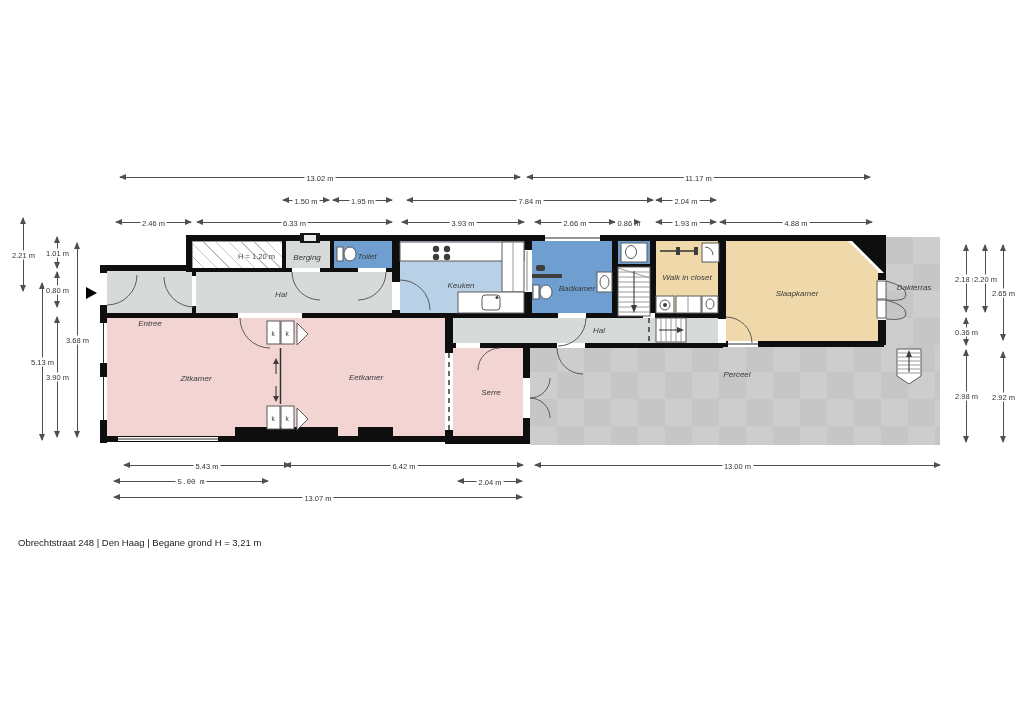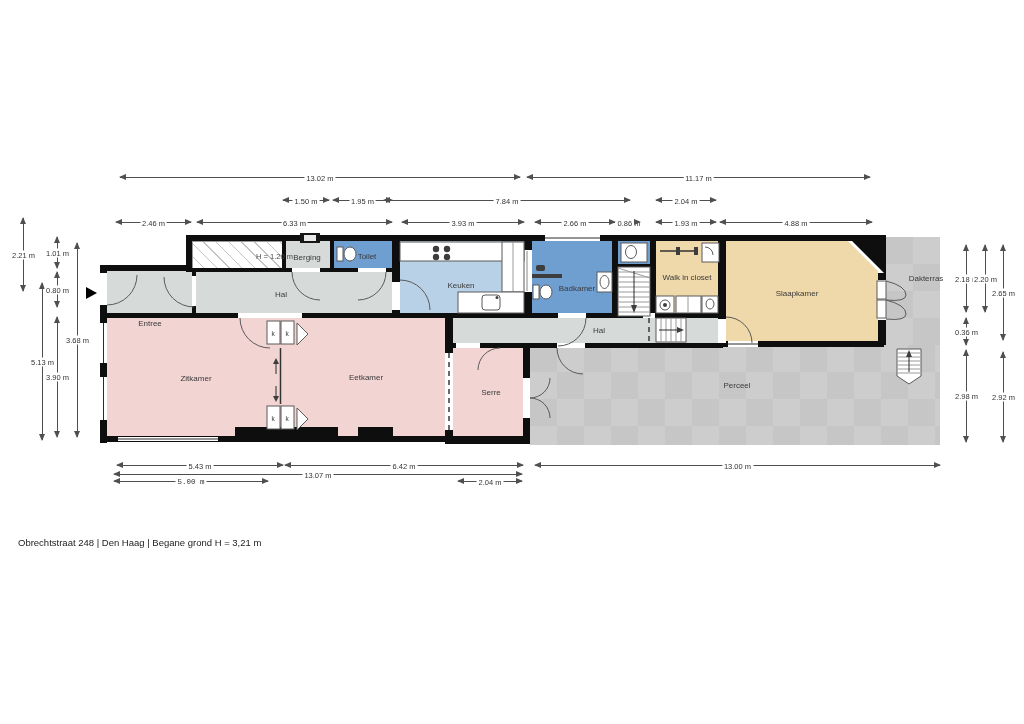--- a/index.html
+++ b/index.html
@@ -21,21 +21,21 @@
   .gap{fill:#ffffff;}
   .win{fill:#ffffff;}
   .wline{stroke:#2a2a2a;stroke-width:1;}
   .fx{fill:#ffffff;stroke:#5a5a5a;stroke-width:1;}
   .fxd{fill:#3d3d3d;stroke:none;}
   .arc{fill:none;stroke:#5a5a5a;stroke-width:1;}
   .tread{stroke:#9a9a9a;stroke-width:1;}
   .dash{stroke:#3a3a3a;stroke-width:1.5;stroke-dasharray:5 4;fill:none;}
   .thin{stroke:#333;stroke-width:1.5;}
   
-  .rlabel{position:absolute;transform:translate(-50%,-50%);font-size:8px;color:#3a3a3a;white-space:nowrap;}
+  .rlabel{position:absolute;transform:translate(-50%,-50%);font-size:8px;color:#3a3a3a;white-space:nowrap;font-style:italic;}
   .klabel{position:absolute;transform:translate(-50%,-50%);font-size:6.5px;color:#3a3a3a;}
   .hatchlabel{position:absolute;transform:translate(-50%,-50%);font-size:7.5px;color:#4a4a4a;white-space:nowrap;}
   
   .dim-h{position:absolute;height:0;border-top:1px solid var(--c-dimension,#555);}
   .dim-h::before{content:"";position:absolute;left:-1px;top:-4px;width:0;height:0;
      border-top:3px solid transparent;border-bottom:3px solid transparent;border-right:7px solid var(--c-dimension,#555);}
   .dim-h::after{content:"";position:absolute;right:-1px;top:-4px;width:0;height:0;
      border-top:3px solid transparent;border-bottom:3px solid transparent;border-left:7px solid var(--c-dimension,#555);}
   .dim-h span{position:absolute;left:50%;top:-0.5px;transform:translate(-50%,-50%);background:#fff;
      padding:0 2px;font-size:7.5px;color:#333;white-space:nowrap;line-height:1.2;}
@@ -234,46 +234,46 @@
   </svg>
 
   <div class="rlabel" style="left:150px;top:294px;margin-top:29px;">Entree</div>
   <div class="rlabel" style="left:281px;top:294px;">Hal</div>
   <div class="rlabel" style="left:307px;top:257px;">Berging</div>
   <div class="rlabel" style="left:367px;top:256px;">Toilet</div>
   <div class="rlabel" style="left:461px;top:285px;">Keuken</div>
   <div class="rlabel" style="left:577px;top:288px;">Badkamer</div>
   <div class="rlabel" style="left:687px;top:277px;">Walk in closet</div>
   <div class="rlabel" style="left:797px;top:293px;">Slaapkamer</div>
-  <div class="rlabel" style="left:914px;top:278px;padding-left:24px;">Dakterras</div>
+  <div class="rlabel" style="left:914px;top:287px;">Dakterras</div>
   <div class="rlabel" style="left:599px;top:330px;">Hal</div>
   <div class="rlabel" style="left:196px;top:378px;">Zitkamer</div>
   <div class="rlabel" style="left:366px;top:377px;">Eetkamer</div>
   <div class="rlabel" style="left:491px;top:392px;">Serre</div>
-  <div class="rlabel" style="left:737px;top:385px;">Perceel</div>
-  <div class="hatchlabel" style="left:255px;top:256px;padding-left:39px;">H = 1.20 m</div>
+  <div class="rlabel" style="left:737px;top:374px;">Perceel</div>
+  <div class="hatchlabel" style="left:237px;top:256px;padding-left:39px;">H = 1.20 m</div>
   <div class="klabel" style="left:273px;top:333px;">k</div>
   <div class="klabel" style="left:287px;top:333px;">k</div>
   <div class="klabel" style="left:273px;top:418px;">k</div>
   <div class="klabel" style="left:287px;top:418px;">k</div>
 
   <div id="dims">
       <div class="dim-h" style="left: 120px; top: 177px; width: 400px;">
         <span>13.02 m</span>
       </div>
       <div class="dim-h" style="left: 527px; top: 177px; width: 343px;">
         <span>11.17 m</span>
       </div>
       <div class="dim-h" style="left: 283px; top: 200px; width: 46px;">
         <span>1.50 m</span>
       </div>
       <div class="dim-h" style="left: 333px; top: 200px; width: 59px;">
         <span>1.95 m</span>
       </div>
-      <div class="dim-h" style="left: 384px; top: 200px; width: 246px;">
+      <div class="dim-h" style="left: 407px; top: 200px; width: 246px;">
         <span>7.84 m</span>
       </div>
       <div class="dim-h" style="left: 656px; top: 200px; width: 60px;">
         <span>2.04 m</span>
       </div>
       <div class="dim-h" style="left: 116px; top: 222px; width: 75px;">
         <span>2.46 m</span>
       </div>
       <div class="dim-h" style="left: 197px; top: 222px; width: 195px;">
         <span>6.33 m</span>
@@ -286,36 +286,36 @@
       </div>
       <div class="dim-h" style="left: 618px; top: 222px; width: 22px;">
         <span>0.86 m</span>
       </div>
       <div class="dim-h" style="left: 656px; top: 222px; width: 60px;">
         <span>1.93 m</span>
       </div>
       <div class="dim-h" style="left: 720px; top: 222px; width: 152px;">
         <span>4.88 m</span>
       </div>
-      <div class="dim-h" style="left: 117px; top: 465px; width: 166px;">
+      <div class="dim-h" style="left: 124px; top: 465px; width: 166px;">
         <span>5.43 m</span>
       </div>
       <div class="dim-h" style="left: 285px; top: 465px; width: 238px;">
         <span>6.42 m</span>
       </div>
       <div class="dim-h" style="left: 535px; top: 465px; width: 405px;">
         <span>13.00 m</span>
       </div>
       <div class="dim-h" style="left: 114px; top: 481px; width: 154px; font-family: Liberation Mono, monospace;">
         <span>5.00 m</span>
       </div>
       <div class="dim-h" style="left: 458px; top: 481px; width: 64px;">
         <span>2.04 m</span>
       </div>
-      <div class="dim-h" style="left: 114px; top: 474px; width: 408px;">
+      <div class="dim-h" style="left: 114px; top: 497px; width: 408px;">
         <span>13.07 m</span>
       </div>
       <div class="dim-v" style="left: 23px; top: 218px; height: 73px;">
         <span>2.21 m</span>
       </div>
       <div class="dim-v" style="left: 42px; top: 283px; height: 157px;">
         <span>5.13 m</span>
       </div>
       <div class="dim-v" style="left: 57px; top: 237px; height: 31px;">
         <span>1.01 m</span>

